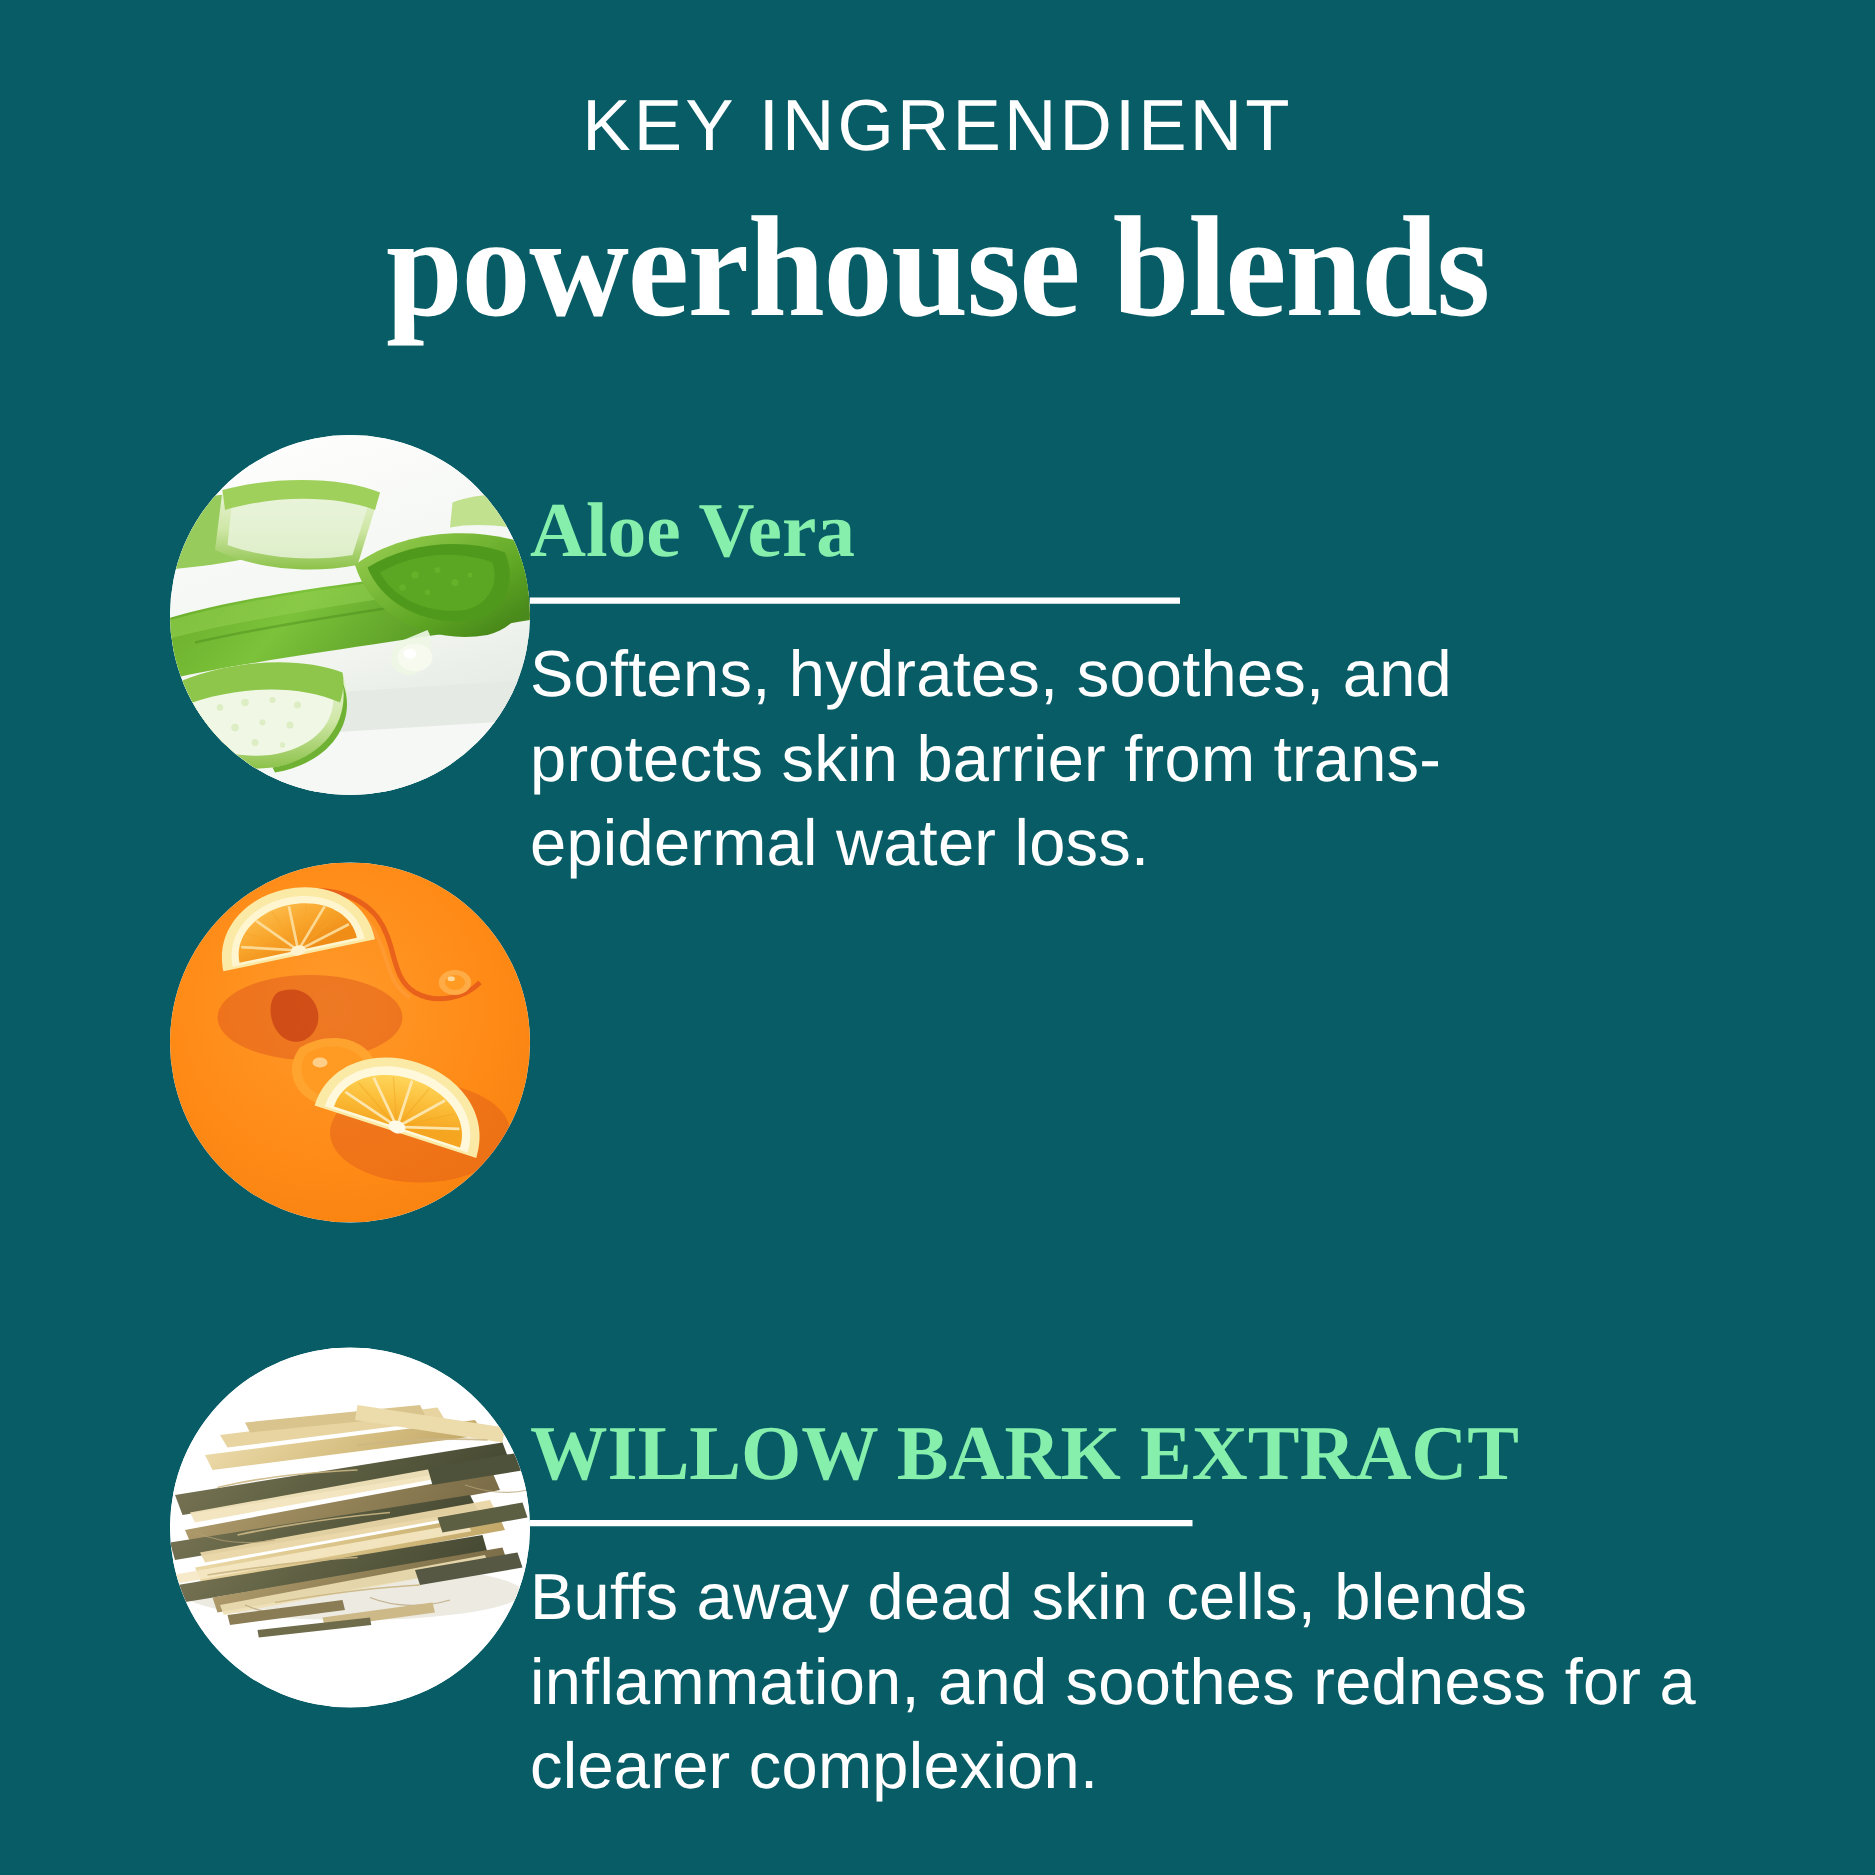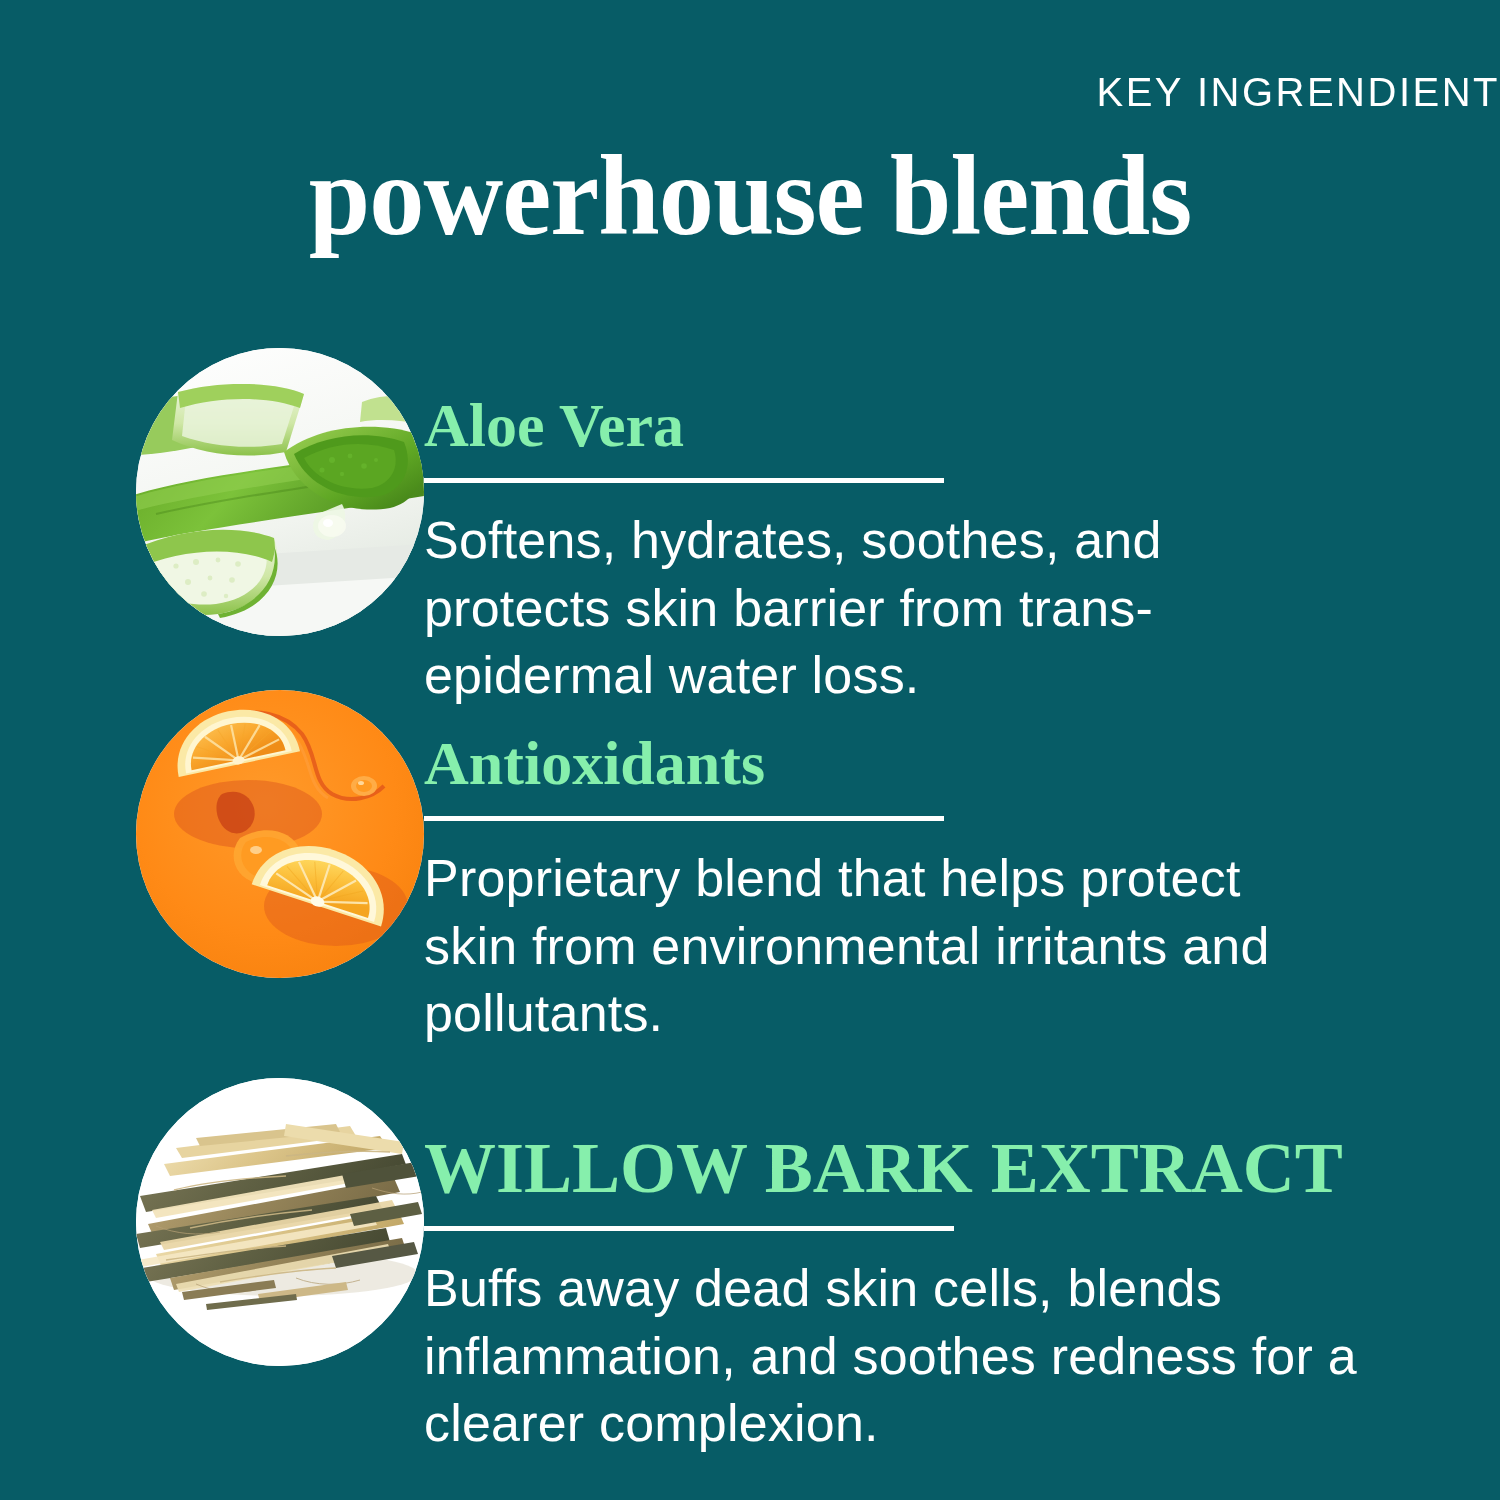--- a/index.html
+++ b/index.html
@@ -25,25 +25,24 @@
     position: absolute;
     top: 0;
     left: 0;
     width: 1500px;
     text-align: center;
   }
   .eyebrow {
     margin-top: 72px;
     font-family: "Liberation Sans", sans-serif;
     font-weight: 400;
-    font-size: 40px;
+    font-size: 58px;
     letter-spacing: 2.5px;
     color: #ffffff;
     line-height: 1;
-    text-align: right;
   }
   .headline {
     margin-top: 26px;
     font-family: "Liberation Serif", serif;
     font-weight: 700;
     font-size: 115px;
     color: #ffffff;
     line-height: 1;
     letter-spacing: -1px;
     transform: scaleX(0.96);
@@ -85,21 +84,21 @@
   .ing-title {
     font-family: "Liberation Serif", serif;
     font-weight: 700;
     color: #86efac;
     line-height: 1;
     letter-spacing: 0px;
     white-space: nowrap;
   }
   #row-0 .ing-title { font-size: 62px; padding-top: 46px; }
   #row-1 .ing-title { font-size: 62px; padding-top: 42px; }
-  #row-2 .ing-title { font-size: 72px; padding-top: 54px; }
+  #row-2 .ing-title { font-size: 62px; padding-top: 54px; }
 
   .rule {
     height: 5px;
     background: #ffffff;
     margin-top: 22px;
   }
   #row-0 .rule { width: 520px; }
   #row-1 .rule { width: 520px; }
   #row-2 .rule { width: 530px; }
 
@@ -293,25 +292,20 @@
             <line x1="70" y1="42" x2="30" y2="18"></line>
             <line x1="70" y1="42" x2="110" y2="18"></line>
           </g>
           <ellipse cx="70" cy="42" rx="7" ry="5" fill="#fffbe8"></ellipse>
         </g>
 
         <path d="M86 104 C100 98 114 104 118 118 C122 134 108 148 94 142 C80 136 76 112 86 104 Z" fill="#c43c14" opacity="0.7"></path>
       </svg>
     </div>
 
-    <div class="body">
-      <div class="ing-title">Antioxidants</div>
-      <div class="rule"></div>
-      <div class="ing-desc">Proprietary blend that helps protect skin from environmental irritants and pollutants.</div>
-    </div>
   </div>
 
   <div class="row" id="row-2">
 
     <div class="thumb">
       <svg viewBox="0 0 288 288" xmlns="http://www.w3.org/2000/svg" aria-hidden="true">
         <defs>
           <linearGradient id="barkDark" x1="0" y1="0" x2="1" y2="0.2">
             <stop offset="0%" stop-color="#7c7857"></stop>
             <stop offset="50%" stop-color="#5f6043"></stop>

